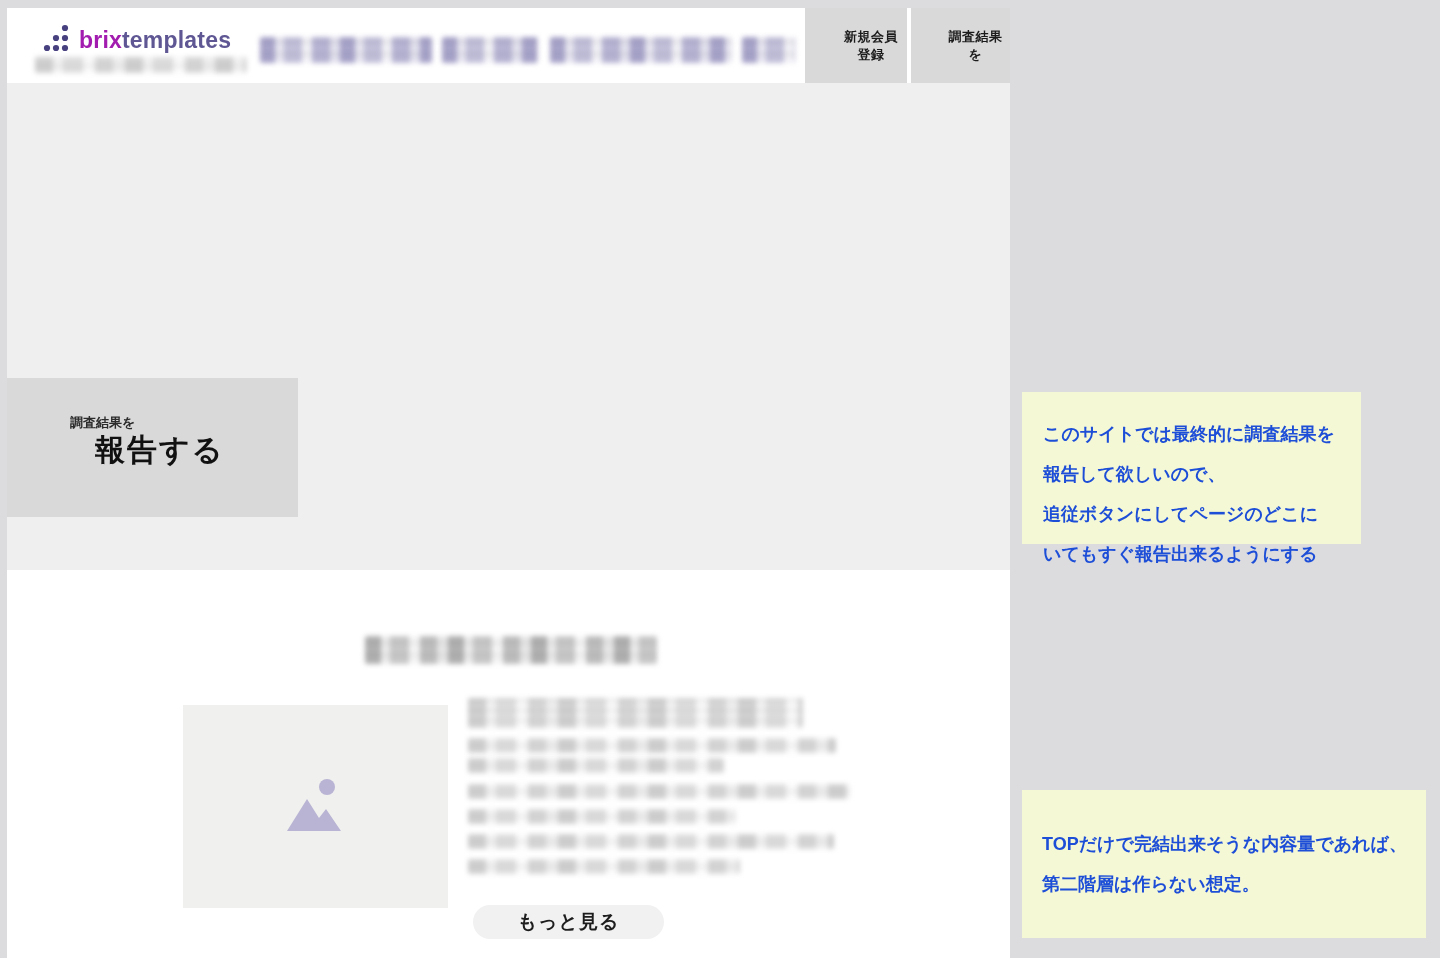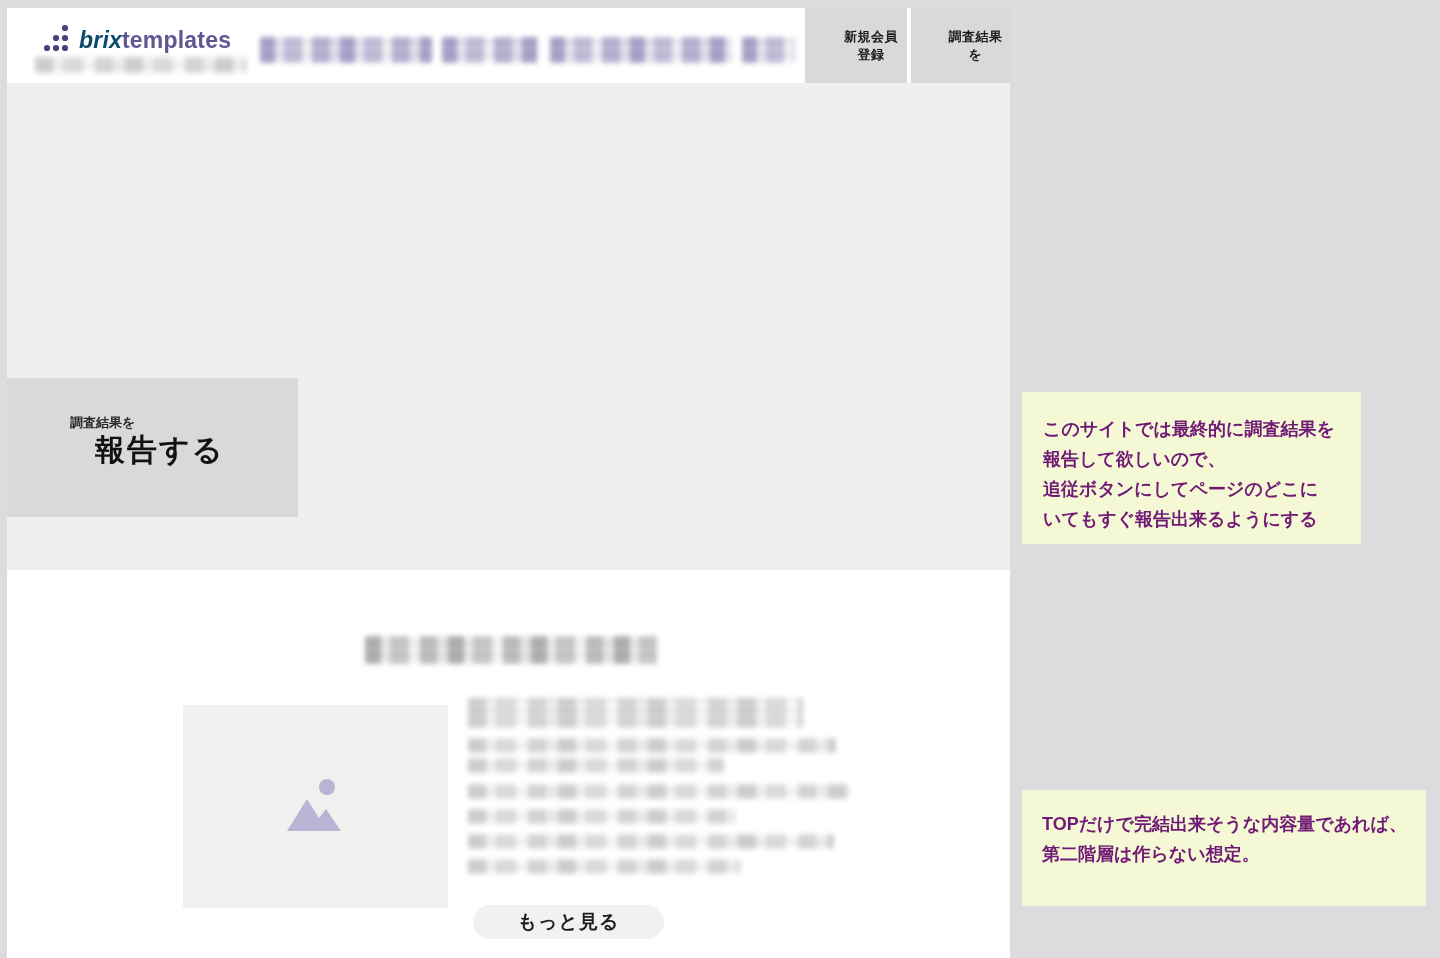--- a/index.html
+++ b/index.html
@@ -7,21 +7,21 @@
   .canvas{position:relative;width:1440px;height:958px;background:#dcdcde;overflow:hidden;}
 
   
   .page{position:absolute;left:7px;top:8px;width:1003px;height:950px;background:#ffffff;}
 
   
   .header{position:relative;height:75px;background:#ffffff;}
   .logo{position:absolute;left:33px;top:16px;display:flex;align-items:center;gap:9px;}
   .logo svg{display:block;}
   .logo-text{font-size:23px;letter-spacing:.2px;white-space:nowrap;}
-  .brand-bold{font-weight:800;color:#0c4a6e;font-style:italic;}
+  .brand-bold{font-weight:800;color:#a21caf;}
   .brand-light{font-weight:600;color:#5e5794;margin-left:0;}
 
   
   .mosaic{filter:blur(2.6px);border-radius:2px;}
   .mosaic-purple{background-image:
     repeating-linear-gradient(90deg, rgba(96,90,158,.55) 0 15px, rgba(96,90,158,.15) 15px 24px, rgba(96,90,158,.38) 24px 42px, rgba(96,90,158,.08) 42px 52px, rgba(96,90,158,.45) 52px 70px, rgba(96,90,158,.18) 70px 80px),
     repeating-linear-gradient(0deg, rgba(255,255,255,.25) 0 6px, rgba(0,0,0,.05) 6px 12px);}
   .mosaic-gray{background-image:
     repeating-linear-gradient(90deg, rgba(60,60,60,.40) 0 16px, rgba(60,60,60,.10) 16px 25px, rgba(60,60,60,.28) 25px 44px, rgba(60,60,60,.05) 44px 55px, rgba(60,60,60,.33) 55px 72px, rgba(60,60,60,.12) 72px 83px),
     repeating-linear-gradient(0deg, rgba(255,255,255,.30) 0 6px, rgba(0,0,0,.04) 6px 12px);}
@@ -48,25 +48,25 @@
 
   
   .title-mosaic{position:absolute;left:358px;top:628px;width:292px;height:28px;}
   .image-placeholder{position:absolute;left:176px;top:697px;width:265px;height:203px;background:#f0f0ef;
         display:flex;align-items:center;justify-content:center;}
   .para-line{position:absolute;height:15px;}
   .more-button{position:absolute;left:466px;top:897px;width:191px;height:34px;background:#f1f1f1;border:none;
         border-radius:17px;font-family:inherit;font-size:19px;font-weight:800;color:#1d1d1d;letter-spacing:1px;cursor:pointer;}
 
   
-  .note{position:absolute;background:#f5f8d4;color:#701a75;font-weight:700;font-size:18px;line-height:30px;
+  .note{position:absolute;background:#f5f8d4;color:#1d4ed8;font-weight:700;font-size:18px;line-height:40px;
         white-space:pre-line;box-sizing:border-box;}
   .note1{left:1022px;top:392px;width:339px;height:152px;padding:22px 14px 0 21px;}
   .note2{left:1022px;top:592px;width:408px;height:127px;padding:33px 10px 0 18px;}
-  .note3{left:1022px;top:790px;width:404px;height:116px;padding:19px 10px 0 20px;}
+  .note3{left:1022px;top:790px;width:404px;height:148px;padding:34px 10px 0 20px;}
 </style>
 </head>
 <body>
 
 <div class="canvas">
 
   <div class="page">
 
     <div class="header">
       <div class="logo">

